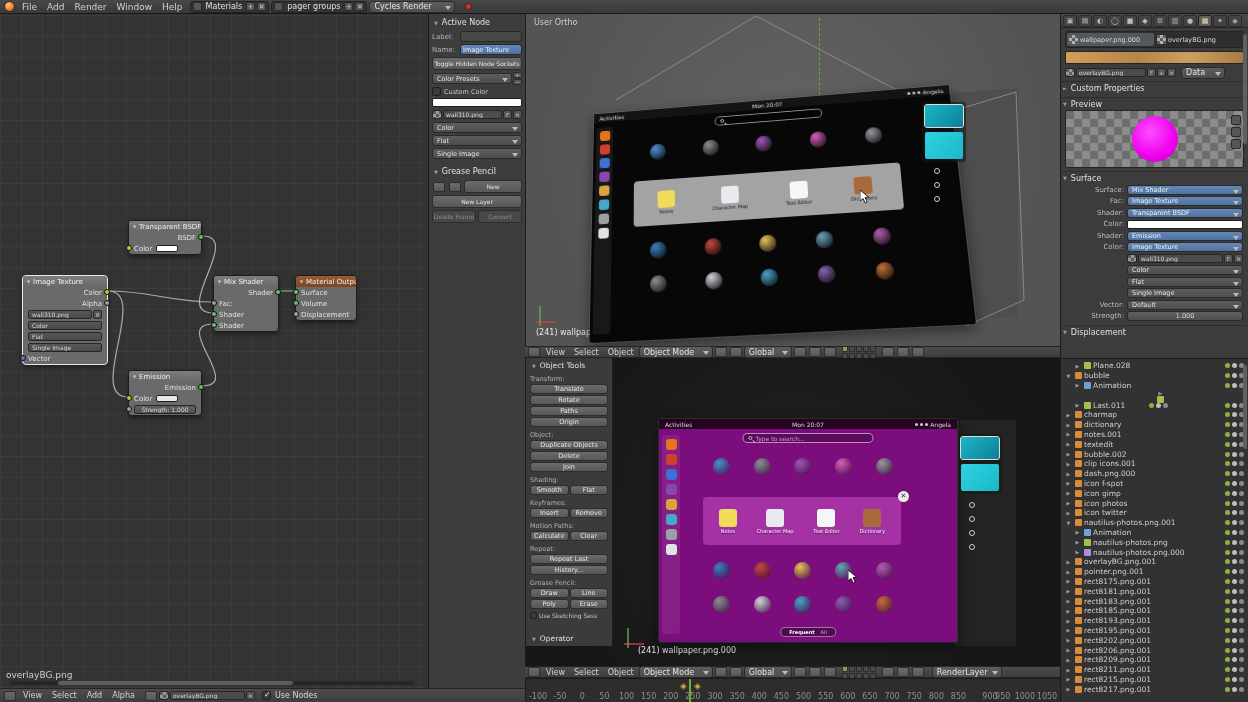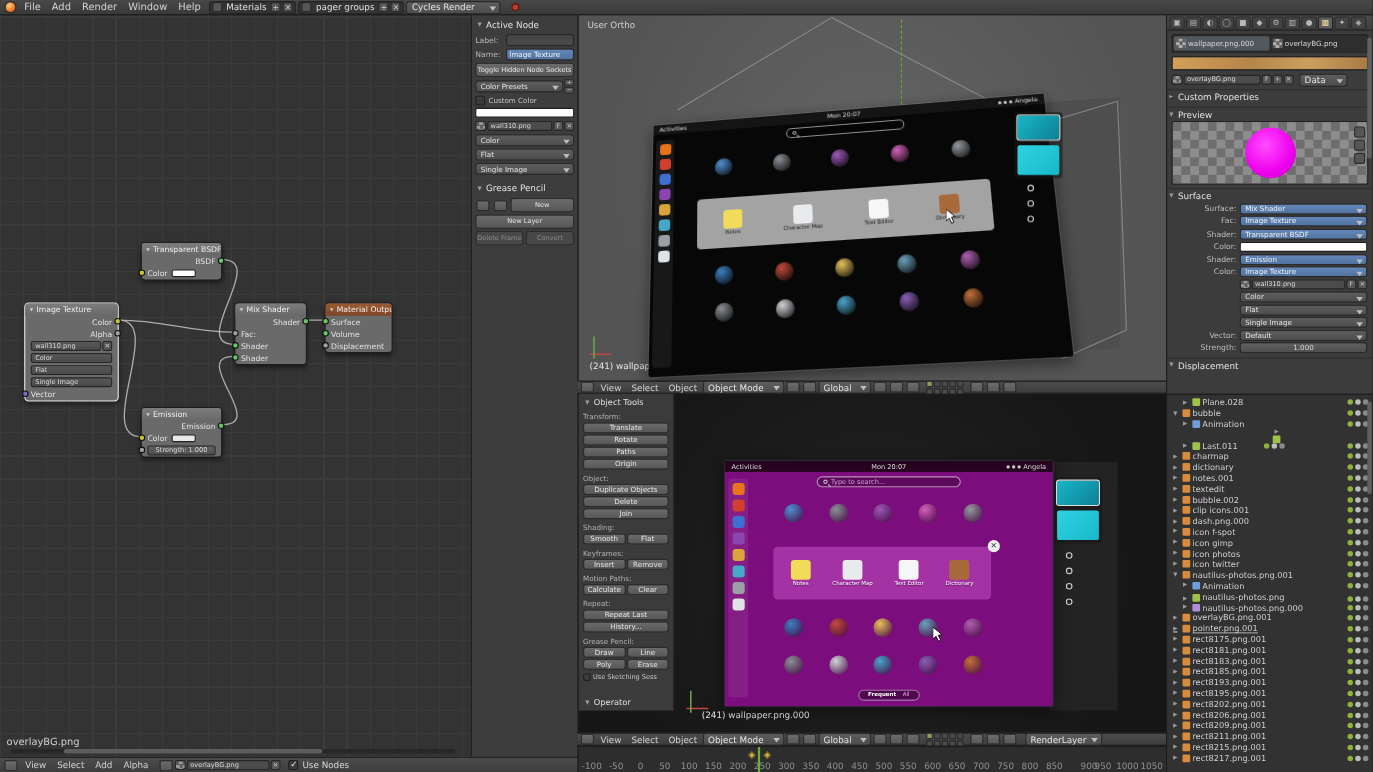--- a/index.html
+++ b/index.html
@@ -990,21 +990,21 @@
         <div class="orow" style="padding-left: 12px;">
           <div class="oarrow">▶</div>
           <div class="oicon" style="background: rgb(111, 159, 216);"></div>
           <div class="oname">Animation</div>
           <div class="otg">
             <div class="dot" style="background: rgb(141, 179, 60);"></div>
             <div class="dot" style="background: rgb(189, 189, 189);"></div>
             <div class="dot" style="background: rgb(138, 138, 138);"></div>
           </div>
         </div>
-        <div class="orow" style="padding-left: 12px; align-items: flex-end;">
+        <div class="orow" style="padding-left: 12px;">
           <div class="oarrow">▶</div>
           <div class="oicon" style="background: rgb(158, 194, 74);"></div>
           <div class="oname">nautilus-photos.png</div>
           <div class="otg">
             <div class="dot" style="background: rgb(141, 179, 60);"></div>
             <div class="dot" style="background: rgb(189, 189, 189);"></div>
             <div class="dot" style="background: rgb(138, 138, 138);"></div>
           </div>
         </div>
         <div class="orow" style="padding-left: 12px;">
@@ -1020,21 +1020,21 @@
         <div class="orow" style="padding-left: 3px;">
           <div class="oarrow">▶</div>
           <div class="oicon" style="background: rgb(216, 139, 58);"></div>
           <div class="oname">overlayBG.png.001</div>
           <div class="otg">
             <div class="dot" style="background: rgb(141, 179, 60);"></div>
             <div class="dot" style="background: rgb(189, 189, 189);"></div>
             <div class="dot" style="background: rgb(138, 138, 138);"></div>
           </div>
         </div>
-        <div class="orow" style="padding-left: 3px; text-decoration: underline;">
+        <div class="orow" style="padding-left: 3px;">
           <div class="oarrow">▶</div>
           <div class="oicon" style="background: rgb(216, 139, 58);"></div>
           <div class="oname">pointer.png.001</div>
           <div class="otg">
             <div class="dot" style="background: rgb(141, 179, 60);"></div>
             <div class="dot" style="background: rgb(189, 189, 189);"></div>
             <div class="dot" style="background: rgb(138, 138, 138);"></div>
           </div>
         </div>
         <div class="orow" style="padding-left: 3px;">

